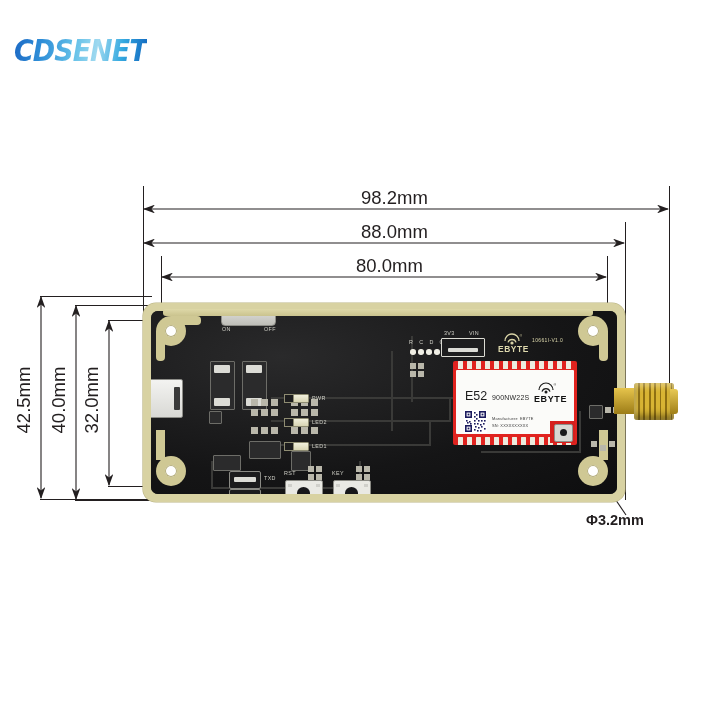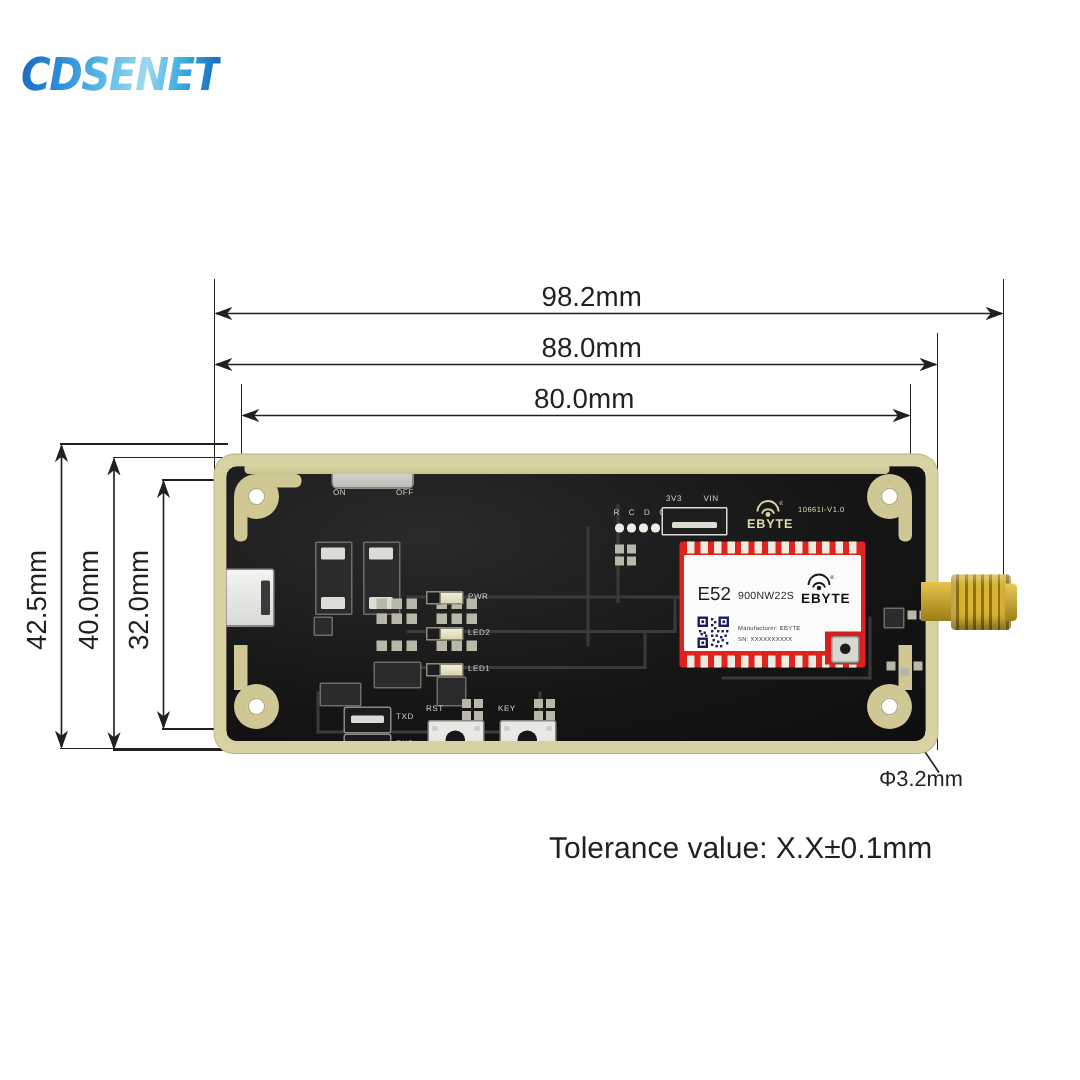--- a/index.html
+++ b/index.html
@@ -95,21 +95,21 @@
   .btn .cap{position:absolute;left:11px;top:6px;width:13px;height:12px;border-radius:50%;
             background:#17171a;}
   .btn .nub{position:absolute;width:4px;height:3px;background:#cfcfca;}
 
   
   .dot{position:absolute;width:5.5px;height:5.5px;border-radius:50%;background:#efeee4;}
   .hdr{position:absolute;background:#b9b7aa;}
 
   .tolerance{position:absolute;left:366px;top:555px;font-size:20px;color:#231f20;
              font-family:"Liberation Sans",sans-serif;white-space:nowrap;}
-  .dia{position:absolute;left:586px;top:512px;font-size:14.5px;color:#231f20;}
+  .dia{position:absolute;left:586px;top:512px;font-size:14.5px;color:#231f20;font-weight:bold;}
 </style>
 </head>
 <body>
 
 <div class="page">
 
   <div class="logo">CDSENET</div>
 
   <svg class="dimsvg" viewBox="0 0 720 720" xmlns="http://www.w3.org/2000/svg">
     <defs>
@@ -155,21 +155,20 @@
 
   <div class="dimlabel" style="left:361px;top:187px">98.2mm</div>
   <div class="dimlabel" style="left:361px;top:221px">88.0mm</div>
   <div class="dimlabel" style="left:356px;top:255px">80.0mm</div>
 
   <div class="dimlabel vlabel" style="left:-9px;top:389px;transform:rotate(-90deg)">42.5mm</div>
   <div class="dimlabel vlabel" style="left:26px;top:389px;transform:rotate(-90deg)">40.0mm</div>
   <div class="dimlabel vlabel" style="left:59px;top:389px;transform:rotate(-90deg)">32.0mm</div>
 
   <div class="dia">Φ3.2mm</div>
-  <div class="tolerance">Tolerance value: X.X±0.1mm</div>
 
   <div class="board">
     <div class="board-inner">
 
       <div class="pad" style="left:5px;top:5px">
         <div class="ring"></div>
           <div class="hole"></div>
         <div class="tail" style="left:0;top:15px;width:9px;height:30px;border-radius:0 0 4px 4px"></div>
         <div class="tail" style="left:15px;top:0;width:30px;height:9px;border-radius:0 4px 4px 0"></div>
       </div>

